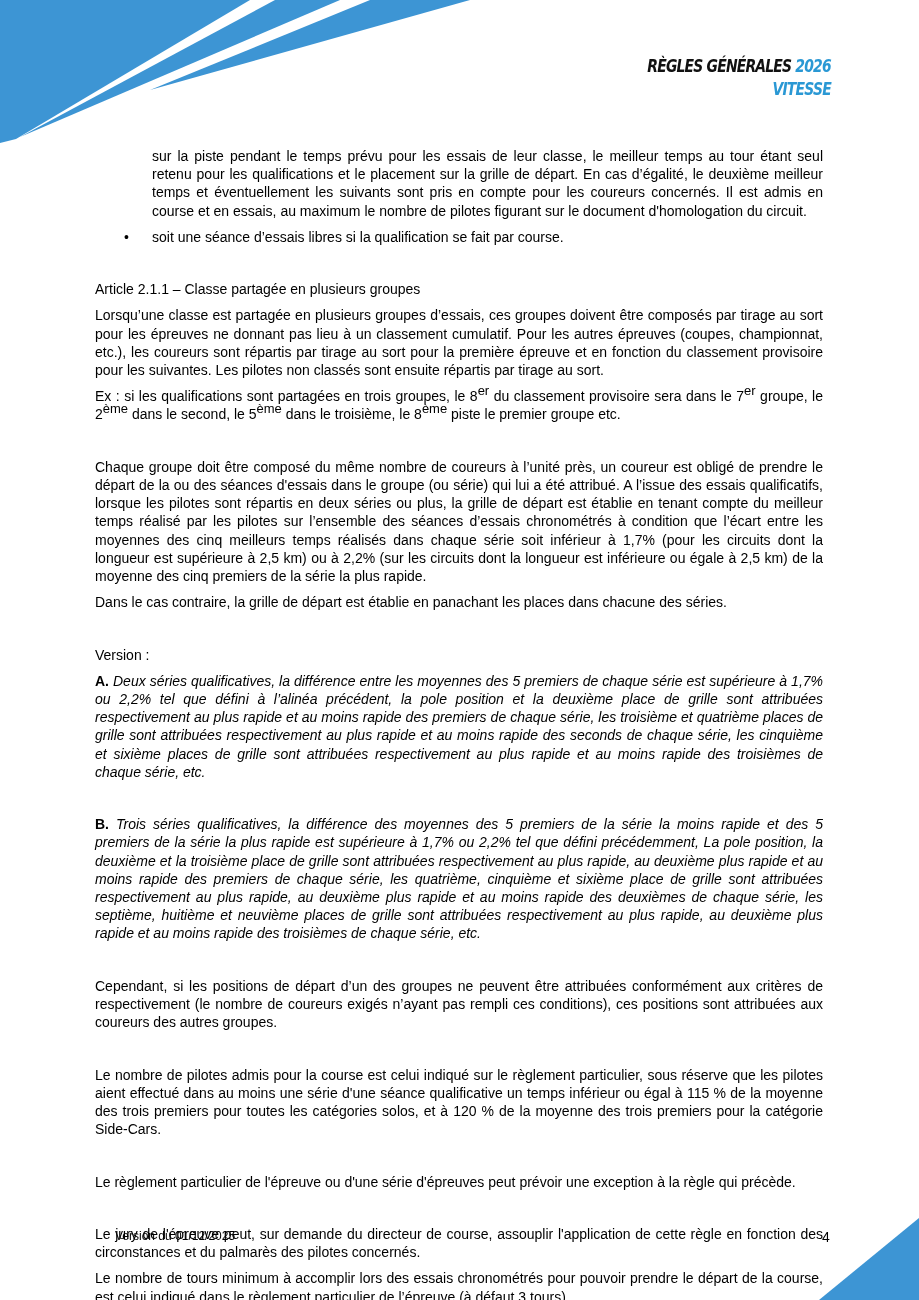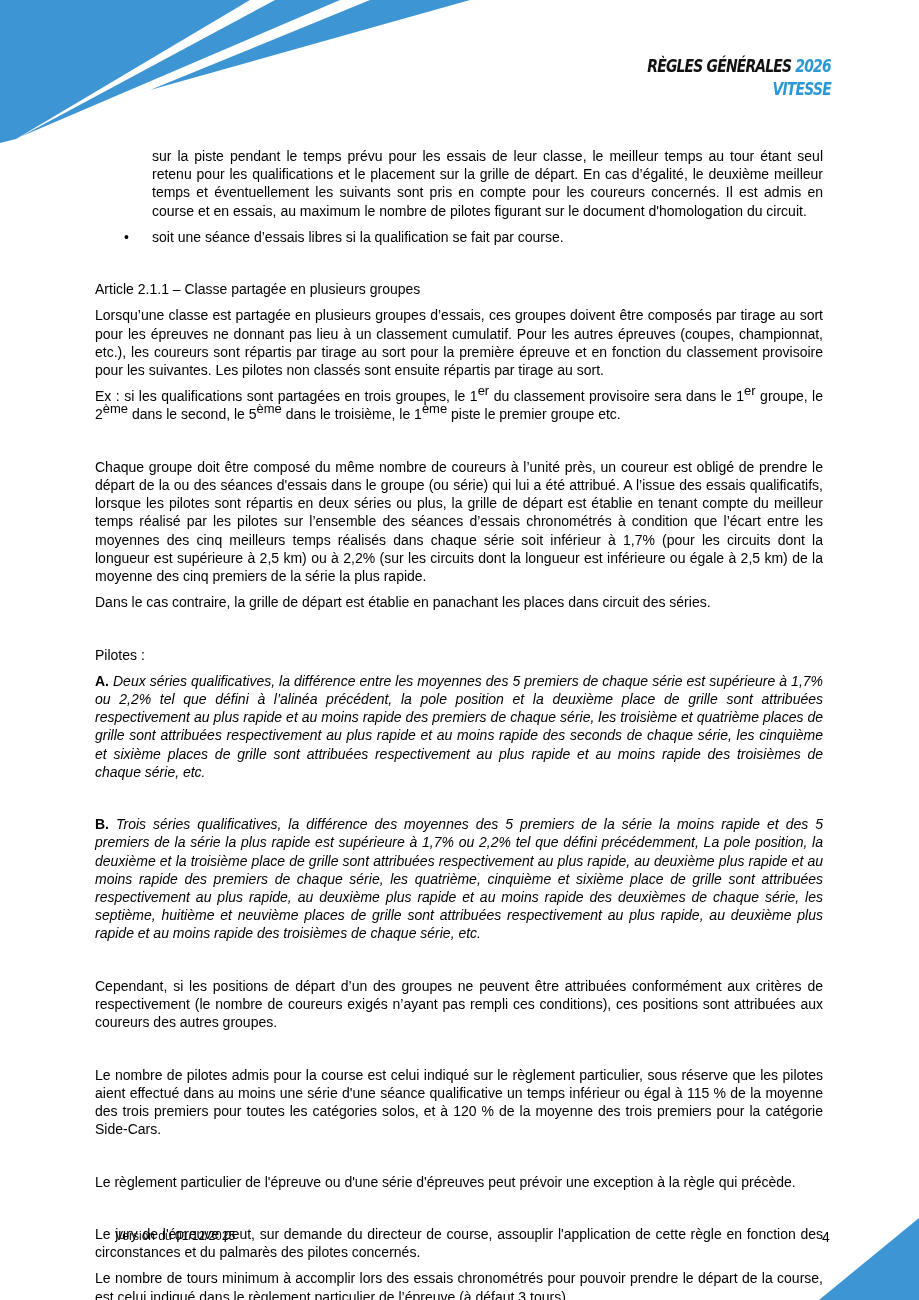--- a/index.html
+++ b/index.html
@@ -45,28 +45,28 @@
 <div class="content">
   <p class="indent">sur la piste pendant le temps prévu pour les essais de leur classe, le meilleur temps au tour étant seul retenu pour les qualifications et le placement sur la grille de départ. En cas d’égalité, le deuxième meilleur temps et éventuellement les suivants sont pris en compte pour les coureurs concernés. Il est admis en course et en essais, au maximum le nombre de pilotes figurant sur le document d'homologation du circuit.</p>
   <p class="bullet">
     <span class="dot">•</span>
     <span>soit une séance d’essais libres si la qualification se fait par course.</span>
   </p>
   <div class="gap"></div>
 
   <p class="h">Article 2.1.1 – Classe partagée en plusieurs groupes</p>
   <p>Lorsqu’une classe est partagée en plusieurs groupes d’essais, ces groupes doivent être composés par tirage au sort pour les épreuves ne donnant pas lieu à un classement cumulatif. Pour les autres épreuves (coupes, championnat, etc.), les coureurs sont répartis par tirage au sort pour la première épreuve et en fonction du classement provisoire pour les suivantes. Les pilotes non classés sont ensuite répartis par tirage au sort.</p>
-  <p><span>Ex : si les qualifications sont partagées en trois groupes, le 1</span><sup>er</sup><span> du classement provisoire sera dans le 1</span><sup>er</sup><span> groupe, le 2</span><sup>ème</sup><span> dans le second, le 5</span><sup>ème</sup><span> dans le troisième, le 1</span><sup>ème</sup><span> piste le premier groupe etc.</span></p>
+  <p><span>Ex : si les qualifications sont partagées en trois groupes, le 8</span><sup>er</sup><span> du classement provisoire sera dans le 7</span><sup>er</sup><span> groupe, le 2</span><sup>ème</sup><span> dans le second, le 5</span><sup>ème</sup><span> dans le troisième, le 8</span><sup>ème</sup><span> piste le premier groupe etc.</span></p>
   <div class="gap"></div>
 
   <p>Chaque groupe doit être composé du même nombre de coureurs à l’unité près, un coureur est obligé de prendre le départ de la ou des séances d'essais dans le groupe (ou série) qui lui a été attribué. A l’issue des essais qualificatifs, lorsque les pilotes sont répartis en deux séries ou plus, la grille de départ est établie en tenant compte du meilleur temps réalisé par les pilotes sur l’ensemble des séances d’essais chronométrés à condition que l’écart entre les moyennes des cinq meilleurs temps réalisés dans chaque série soit inférieur à 1,7% (pour les circuits dont la longueur est supérieure à 2,5 km) ou à 2,2% (sur les circuits dont la longueur est inférieure ou égale à 2,5 km) de la moyenne des cinq premiers de la série la plus rapide.</p>
-  <p>Dans le cas contraire, la grille de départ est établie en panachant les places dans circuit des séries.</p>
+  <p>Dans le cas contraire, la grille de départ est établie en panachant les places dans chacune des séries.</p>
   <div class="gap"></div>
 
-  <p class="h">Pilotes :</p>
+  <p class="h">Version :</p>
   <p><b>A.</b> <i>Deux séries qualificatives, la différence entre les moyennes des 5 premiers de chaque série est supérieure à 1,7% ou 2,2% tel que défini à l’alinéa précédent, la pole position et la deuxième place de grille sont attribuées respectivement au plus rapide et au moins rapide des premiers de chaque série, les troisième et quatrième places de grille sont attribuées respectivement au plus rapide et au moins rapide des seconds de chaque série, les cinquième et sixième places de grille sont attribuées respectivement au plus rapide et au moins rapide des troisièmes de chaque série, etc.</i></p>
   <div class="gap"></div>
 
   <p><b>B.</b> <i>Trois séries qualificatives, la différence des moyennes des 5 premiers de la série la moins rapide et des 5 premiers de la série la plus rapide est supérieure à 1,7% ou 2,2% tel que défini précédemment, La pole position, la deuxième et la troisième place de grille sont attribuées respectivement au plus rapide, au deuxième plus rapide et au moins rapide des premiers de chaque série, les quatrième, cinquième et sixième place de grille sont attribuées respectivement au plus rapide, au deuxième plus rapide et au moins rapide des deuxièmes de chaque série, les septième, huitième et neuvième places de grille sont attribuées respectivement au plus rapide, au deuxième plus rapide et au moins rapide des troisièmes de chaque série, etc.</i></p>
   <div class="gap"></div>
 
   <p>Cependant, si les positions de départ d’un des groupes ne peuvent être attribuées conformément aux critères de respectivement (le nombre de coureurs exigés n’ayant pas rempli ces conditions), ces positions sont attribuées aux coureurs des autres groupes.</p>
   <div class="gap"></div>
 
   <p>Le nombre de pilotes admis pour la course est celui indiqué sur le règlement particulier, sous réserve que les pilotes aient effectué dans au moins une série d'une séance qualificative un temps inférieur ou égal à 115 % de la moyenne des trois premiers pour toutes les catégories solos, et à 120 % de la moyenne des trois premiers pour la catégorie Side-Cars.</p>

